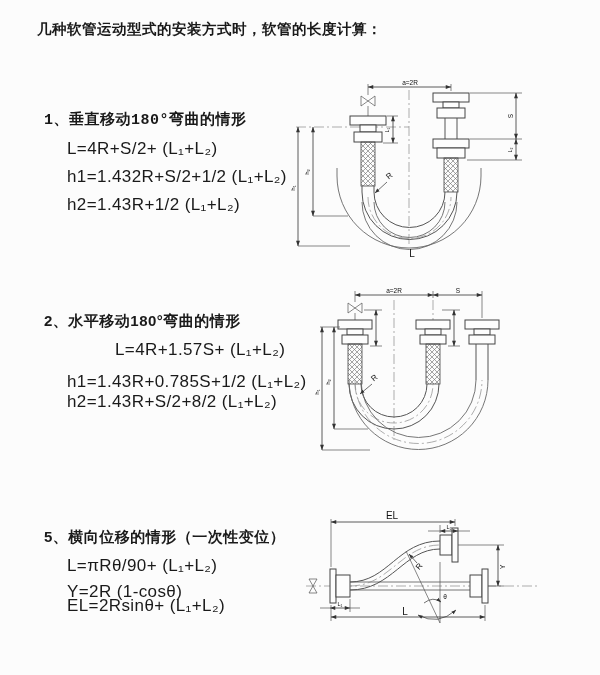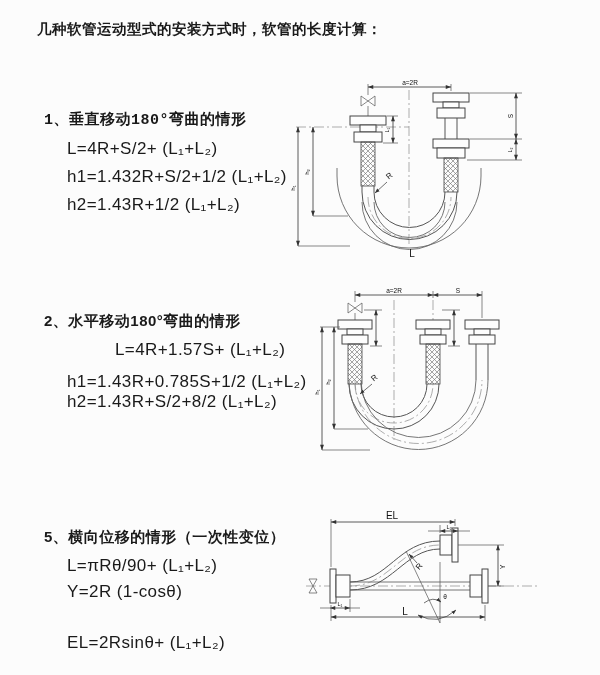--- a/index.html
+++ b/index.html
@@ -206,21 +206,21 @@
   <g>
     <line class="dim" x1="22" y1="45" x2="22" y2="147" marker-start="url(#arr)" marker-end="url(#arr)"></line>
     <line class="ext" x1="22" y1="147" x2="56" y2="147"></line>
     <text class="lbl" x="18" y="100" font-size="6" text-anchor="middle" transform="rotate(-90 18 100)">h₂</text>
   </g>
 </svg>
 
 <div class="abs sec-heading" style="left:44px;top:528px;">5、横向位移的情形（一次性变位）</div>
 <div class="abs formula" style="left:67px;top:556px;">L=πRθ/90+ (L₁+L₂)</div>
 <div class="abs formula" style="left:67px;top:582px;">Y=2R (1-cosθ)</div>
-<div class="abs formula" style="left:67px;top:633px;text-align:center;">EL=2Rsinθ+ (L₁+L₂)</div>
+<div class="abs formula" style="left:67px;top:596px;text-align:center;">EL=2Rsinθ+ (L₁+L₂)</div>
 
 <svg class="abs" style="left:300px;top:505px;" width="300" height="150" viewBox="0 0 300 150">
 
   <line class="cl" x1="6" y1="81" x2="240" y2="81"></line>
 
   <path class="ext" d="M9,74 L17,74 L9,88 L17,88 Z" fill="#fcfcfc"></path>
 
   <g>
     <rect class="fit" x="30" y="64" width="6" height="34"></rect>
     <rect class="fit" x="36" y="70" width="14" height="22"></rect>

